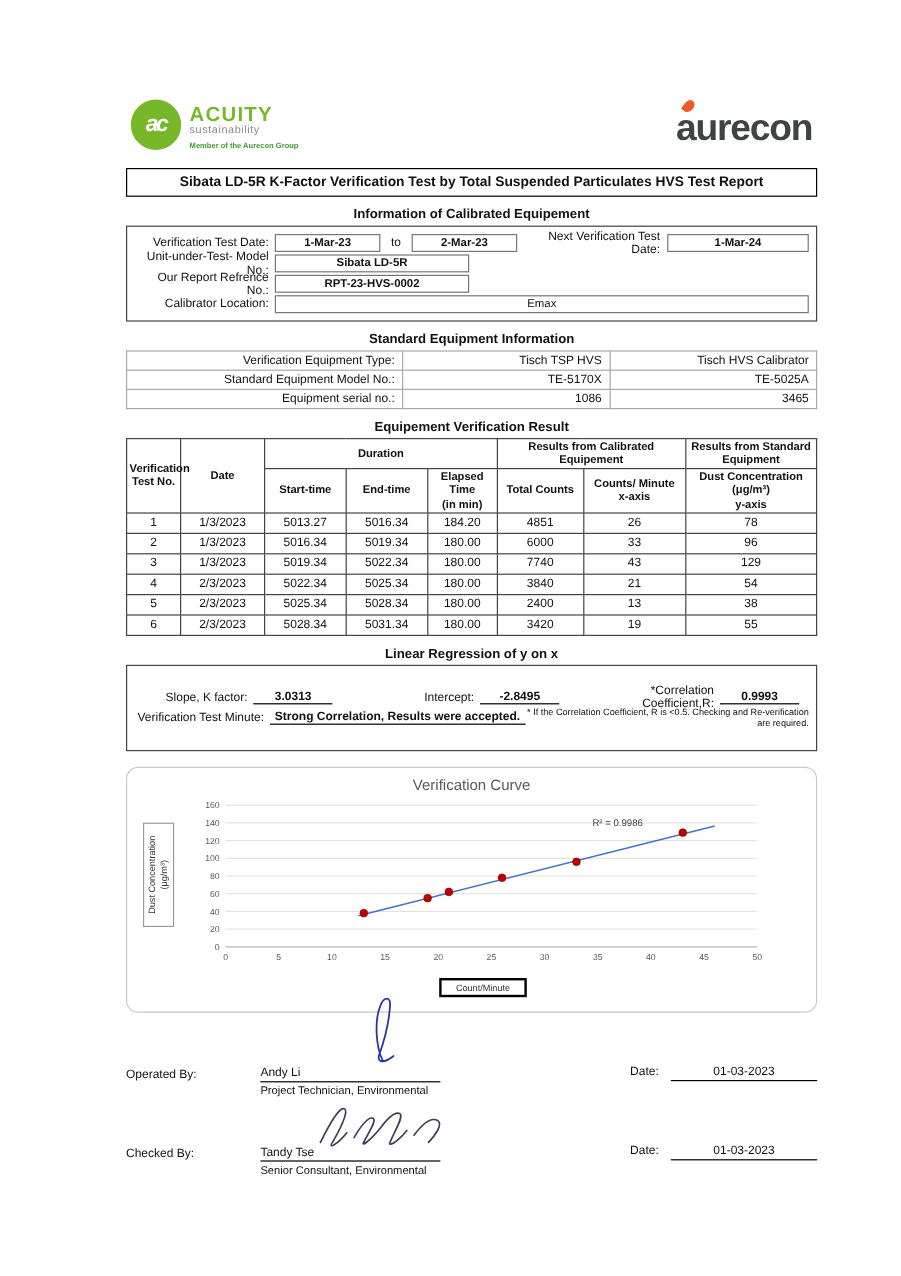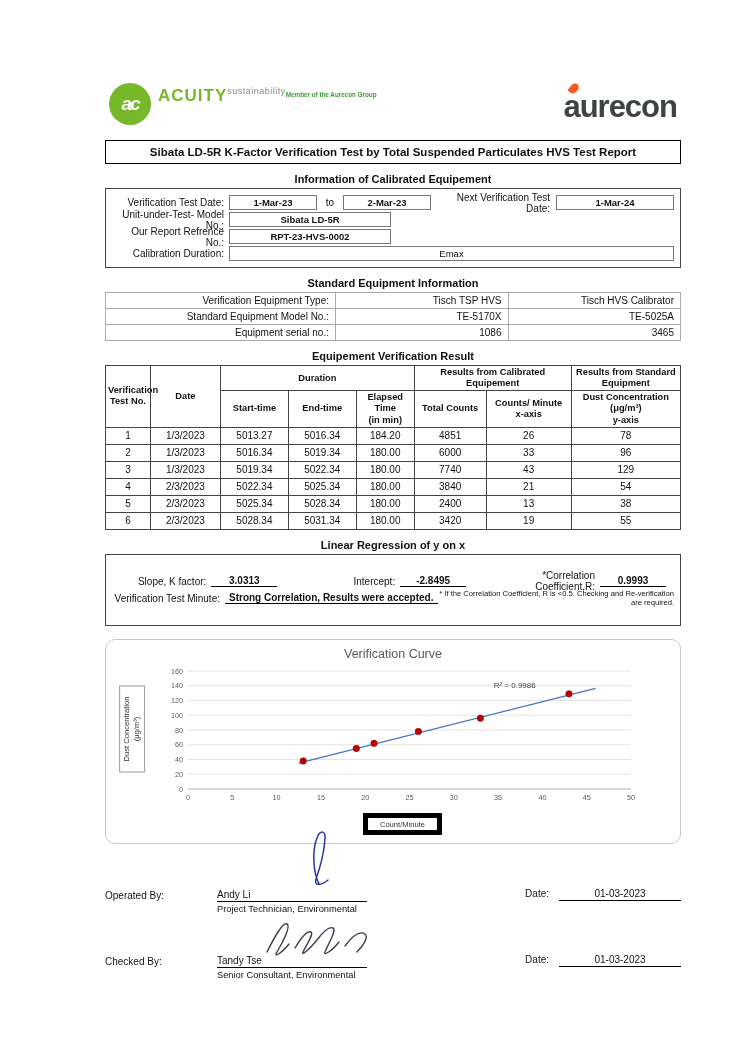--- a/index.html
+++ b/index.html
@@ -6,21 +6,21 @@
   .page{position:relative;width:751px;height:1063px;background:#ffffff;margin:0 auto;
         font-family:"Liberation Sans",sans-serif;color:#111;overflow:hidden;}
   .content{position:absolute;left:88px;top:76px;width:576px;margin-left:17px;}
 
   
   .logo-row{display:flex;justify-content:space-between;align-items:center;height:56px;margin-bottom:6px;padding:0 4px;}
   .acuity{display:flex;align-items:flex-start;gap:7px;}
   .acuity-circle{width:42px;height:42px;border-radius:50%;background:#76b82a;color:#fff;
      display:flex;align-items:center;justify-content:center;font-weight:bold;font-style:italic;
      font-size:19px;letter-spacing:-2px;}
-  .acuity-text{display:flex;flex-direction:row;line-height:1.05;padding-top:4px;}
+  .acuity-text{display:flex;flex-direction:column;line-height:1.05;padding-top:4px;}
   .acuity-name{color:#76b82a;font-weight:bold;font-size:17px;letter-spacing:1px;}
   .acuity-sub{color:#8a8a8a;font-size:9px;letter-spacing:.5px;}
   .acuity-tag{color:#3f9c35;font-size:6.3px;margin-top:5px;font-weight:bold;}
   .aurecon{position:relative;font-weight:bold;font-size:31px;color:#3d4442;letter-spacing:-1px;padding-top:6px;}
   .aurecon-accent{position:absolute;left:7px;top:0px;width:8px;height:11px;background:#f15a22;
      border-radius:50% 50% 55% 0;transform:rotate(38deg);}
 
   
   .title-bar{border:1.4px solid #000;font-weight:bold;font-size:11.5px;text-align:center;
      padding:5px 2px;margin:8px 0 6px;}
@@ -60,21 +60,21 @@
   .reg-note{flex:1;text-align:right;font-size:7.6px;color:#111;}
 
   
   .chart-box{margin-top:13px;border:1.3px solid #c9c9c9;border-radius:10px;height:196px;padding-top:7px;background:#fff;}
   .chart-title{text-align:center;color:#595959;font-size:12.5px;}
   .chart-body{display:flex;margin-top:2px;padding-left:8px;}
   .ylab-wrap{width:36px;position:relative;}
   .ylab{position:absolute;left:50%;top:44%;transform:translate(-50%,-50%) rotate(-90deg);
      border:1px solid #999;font-size:7.6px;line-height:1.3;text-align:center;padding:2px 10px;color:#333;white-space:nowrap;}
   .xlab-row{width:505px;margin-left:44px;text-align:center;}
-  .xlab{display:inline-block;border:5px solid #000000;font-size:7.6px;padding:1.5px 12px;color:#333;}
+  .xlab{display:inline-block;border:2px solid #000000;font-size:7.6px;padding:1.5px 12px;color:#333;}
 
   
   .sig-row{display:flex;align-items:flex-end;font-size:10px;position:relative;}
   .sig-row.first{margin-top:44px;}
   .sig-row.second{margin-top:40px;}
   .sig-label{width:112px;padding-bottom:13px;}
   .sig-block{width:150px;position:relative;}
   .scribble{position:absolute;pointer-events:none;}
   .scr-1{left:72px;bottom:24px;}
   .scr-2{left:40px;bottom:20px;}
@@ -119,21 +119,21 @@
       </div>
       <div class="info-row">
         <span class="ilabel w112">Unit-under-Test- Model No.:</span>
         <span class="vbox vmid">Sibata LD-5R</span>
       </div>
       <div class="info-row">
         <span class="ilabel w112">Our Report Refrence No.:</span>
         <span class="vbox vmid">RPT-23-HVS-0002</span>
       </div>
       <div class="info-row">
-        <span class="ilabel w112">Calibration Duration:</span>
+        <span class="ilabel w112">Calibrator Location:</span>
         <span class="vbox vloc">Emax</span>
       </div>
     </div>
 
     <div class="sec-head">Standard Equipment Information</div>
     <table class="std-table">
       <tbody>
         <tr>
           <td class="std-label">Verification Equipment Type:</td>
           <td class="std-val">Tisch TSP HVS</td>

